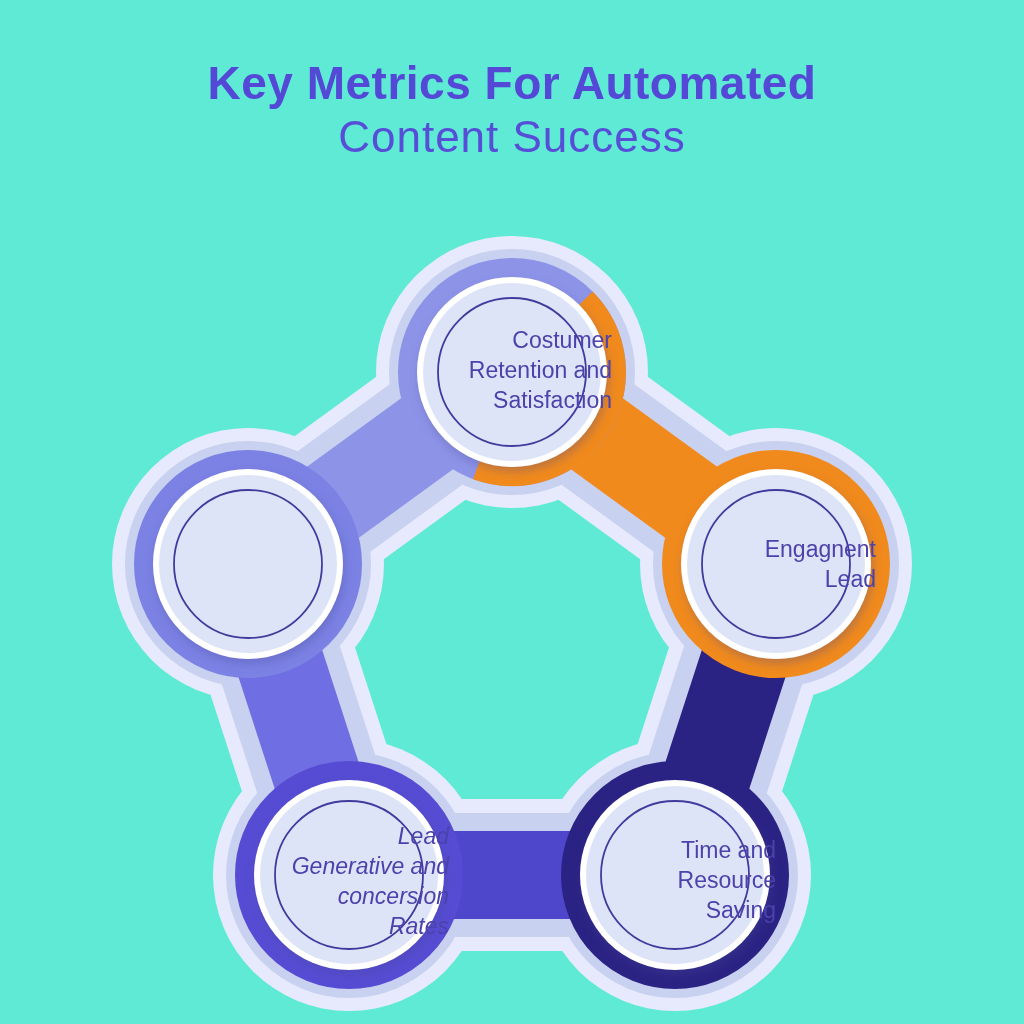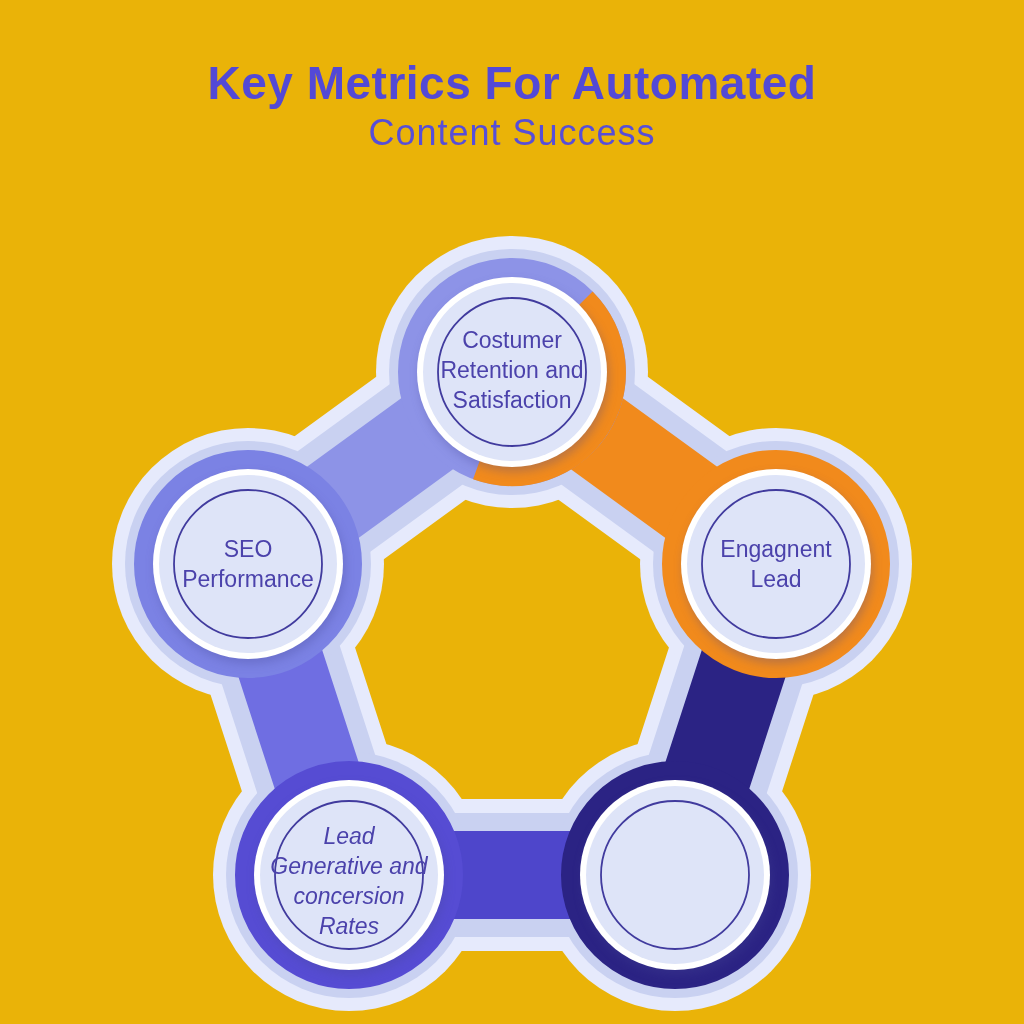--- a/index.html
+++ b/index.html
@@ -2,45 +2,45 @@
 <html><head>
 <meta charset="utf-8">
 <style>
   html, body {
     margin: 0; padding: 0;
     width: 1024px; height: 1024px;
     background: #ffffff;
     font-family: "Liberation Sans", sans-serif;
     overflow: hidden;
   }
-  .page { position: relative; width: 1024px; height: 1024px; background:#eab308; }
+  .page { position: relative; width: 1024px; height: 1024px; background:#5eead4; }
 
   .title-line1 {
     position: absolute; top: 56px; left: 0; width: 1024px;
     margin: 0; text-align: center;
     font-size: 46px; font-weight: 700; letter-spacing: 0.5px;
     color: #5349d6;
   }
   .title-line2 {
     position: absolute; top: 112px; left: 0; width: 1024px;
     margin: 0; text-align: center;
-    font-size: 36px; font-weight: 500; letter-spacing: 1px;
+    font-size: 44px; font-weight: 500; letter-spacing: 1px;
     color: #574ed8;
   }
 
   .diagram { position: absolute; left: 0; top: 0; width: 1024px; height: 1024px; }
   .diagram svg { position: absolute; left: 0; top: 0; }
 
   .node-white { filter: drop-shadow(2px 5px 5px rgba(70, 70, 150, 0.30)); }
 
   .node-label {
     position: absolute;
     transform: translate(-50%, -50%);
     width: 200px;
-    text-align: center;
+    text-align: right;
     white-space: pre-line;
     color: #4b42ab;
     font-size: 23px;
     font-weight: 500;
     line-height: 1.3;
   }
 </style>
 </head>
 <body>
 
@@ -124,21 +124,22 @@
         <circle cx="248" cy="564" r="89" fill="#dee4f8"></circle>
         <circle cx="248" cy="564" r="74" fill="none" stroke-width="1.8" stroke="#413b9e"></circle>
       </g>
     </svg>
 
     <div class="node-label" style="left:512px; top:371px;">Costumer
 Retention and
 Satisfaction</div>
     <div class="node-label" style="left:776px; top:565px;">Engagnent
 Lead</div>
+    <div class="node-label" style="left:676px; top:881px;">Time and
+Resource
+Saving</div>
     <div class="node-label" style="left:349px; top:882px;font-style:italic;">Lead
 Generative and
 concersion
 Rates</div>
-    <div class="node-label" style="left:248px; top:565px;">SEO
-Performance</div>
   </div>
 
 </div>
 
 </body></html>

